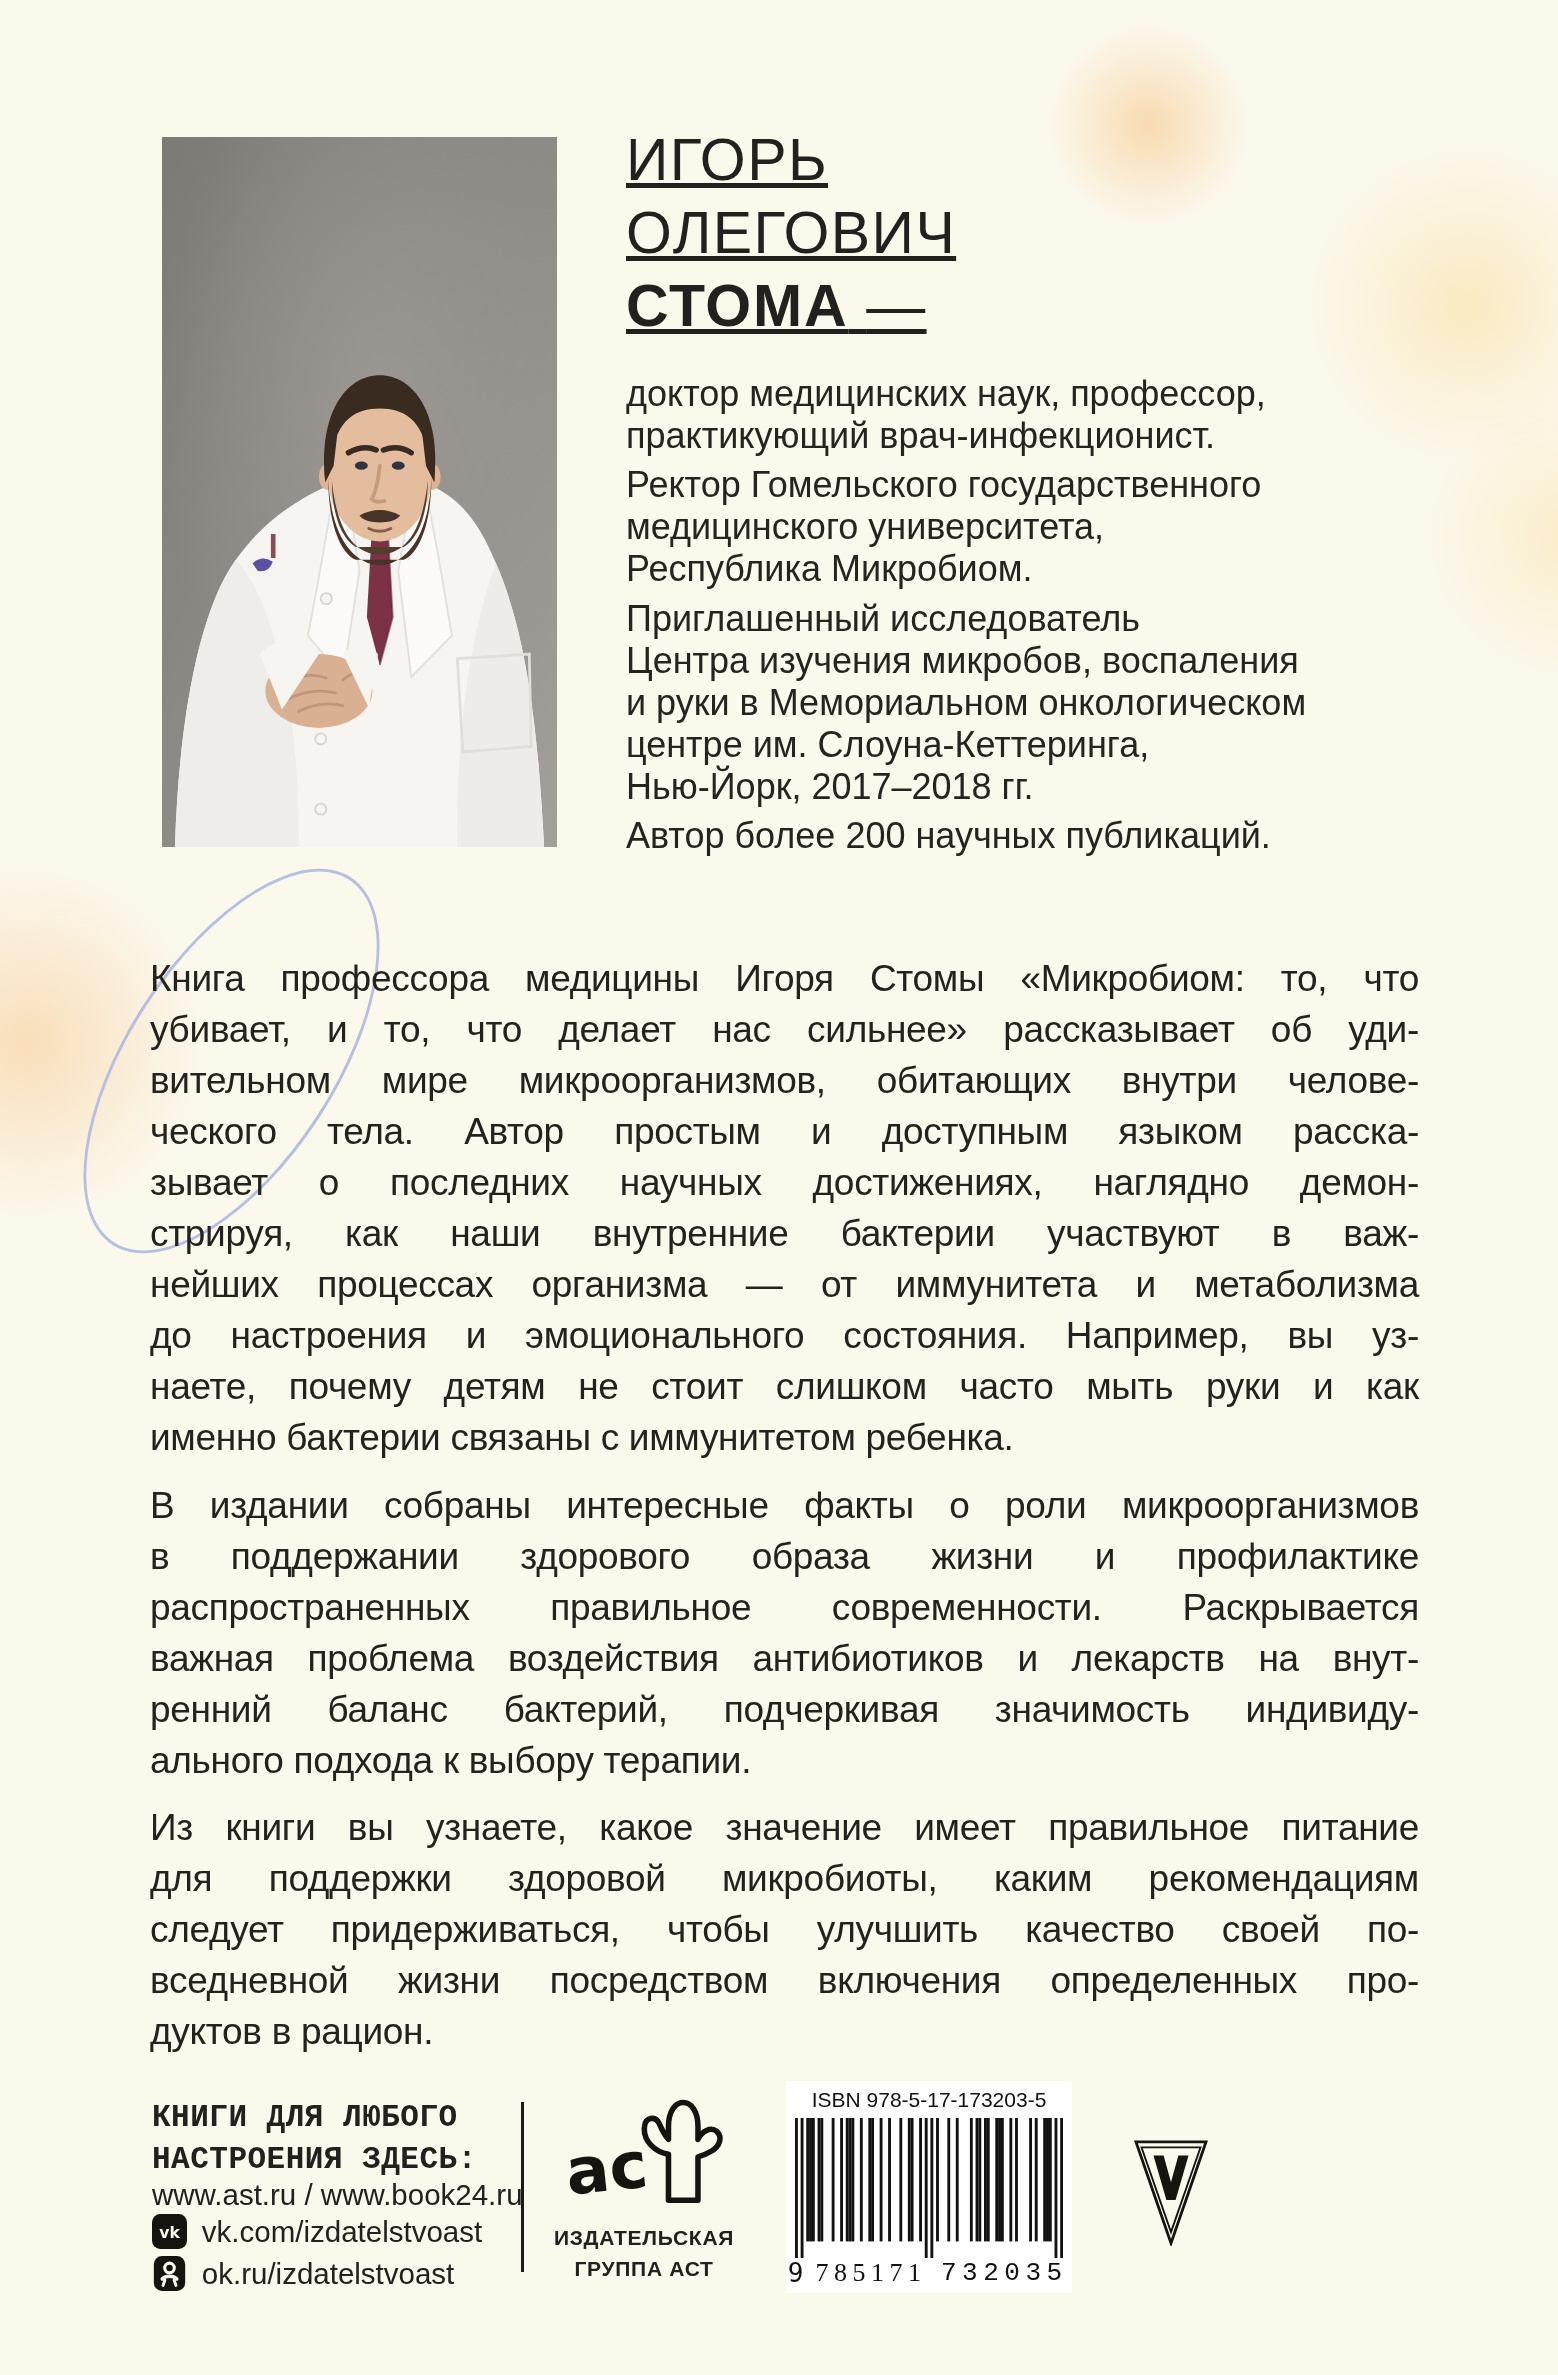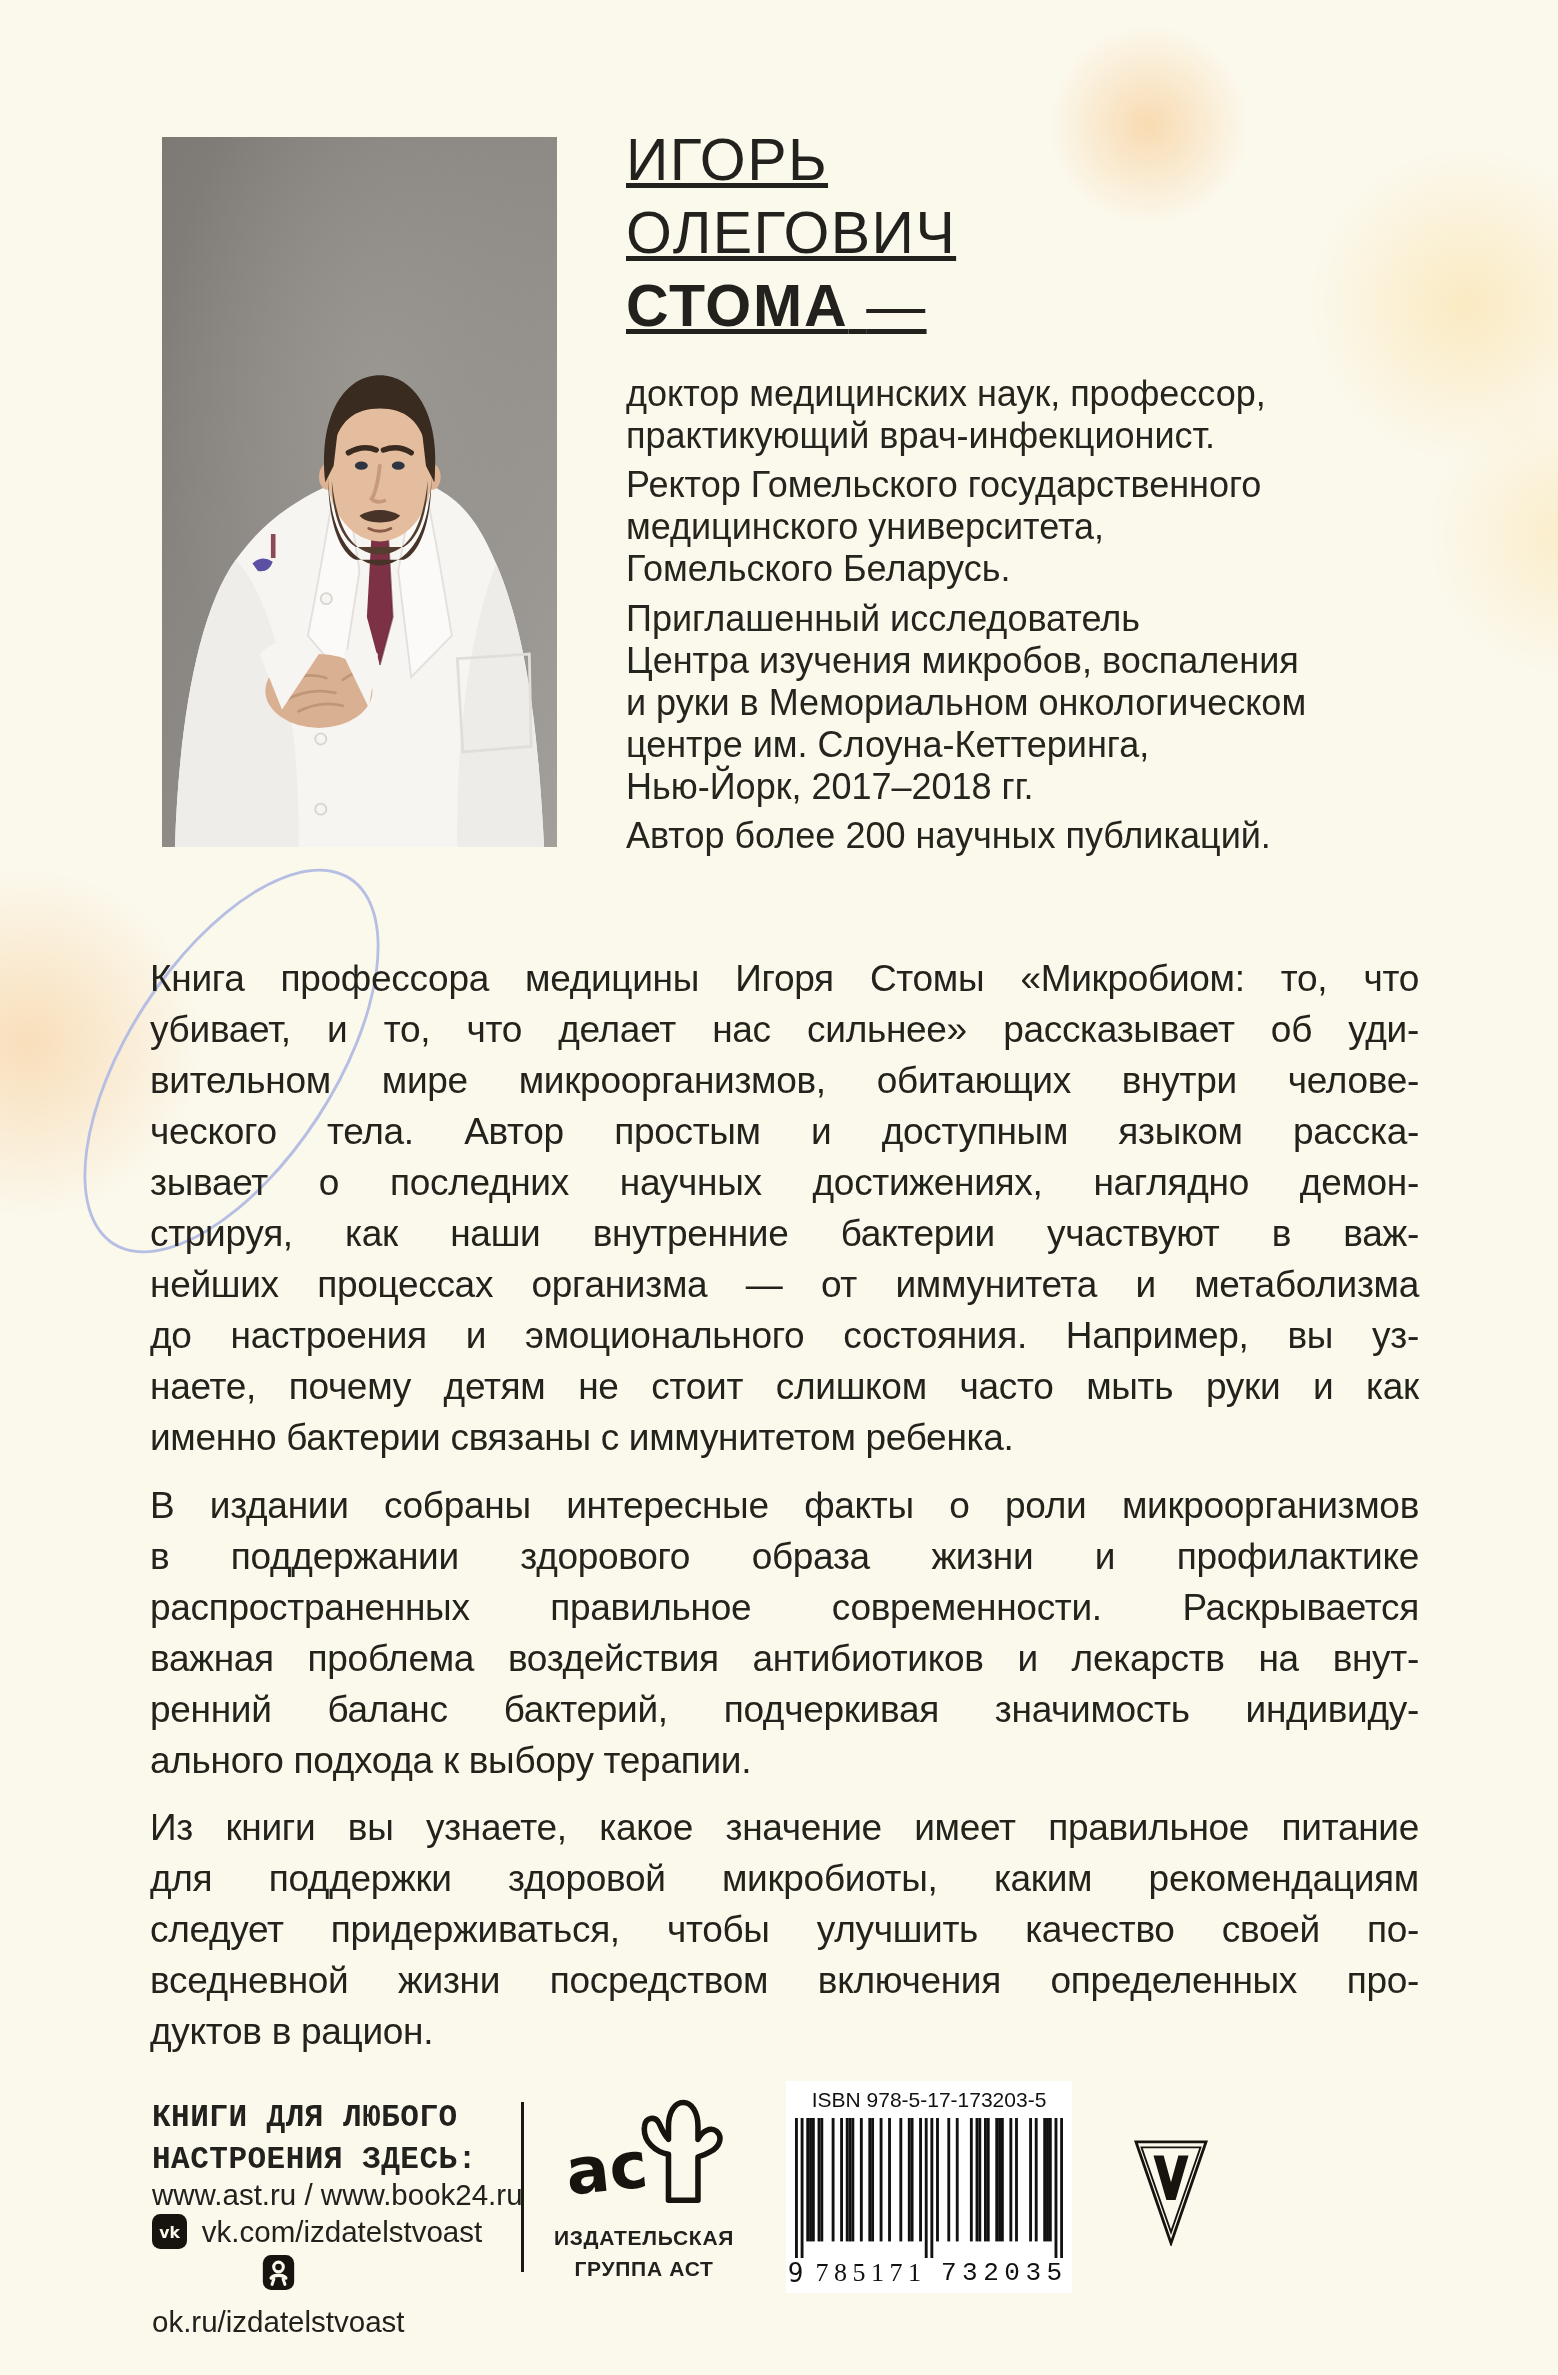--- a/index.html
+++ b/index.html
@@ -34,21 +34,21 @@
   .body-text .para{margin:0 0 16.6px 0;}
   .body-text .line{text-align:justify;text-align-last:justify;white-space:normal;}
   .body-text .line.last{text-align-last:left;}
   
   .promo-heading{position:absolute;left:152px;top:2097px;font-size:31px;line-height:42px;
     font-weight:800;letter-spacing:0.5px;font-family:Liberation Mono, monospace;}
   .websites{position:absolute;left:152px;top:2178px;font-size:29.5px;font-weight:500;}
   .social-row{position:absolute;left:152px;height:37px;display:flex;align-items:center;gap:14.8px;
     font-size:29.5px;font-weight:500;}
   .social-row.vk{top:2213px;}
-  .social-row.ok{top:2255px;flex-direction:column;}
+  .social-row.ok{top:2255px;}
   .social-icon{width:35px;height:35px;flex:0 0 auto;}
   .divider{position:absolute;left:521px;top:2102px;width:2.8px;height:170px;background:#1b1916;}
   .ast-logo{position:absolute;left:565px;top:2097px;width:159px;height:118px;}
   .ast-label{position:absolute;left:533px;top:2222px;width:222px;text-align:center;
     font-size:21px;line-height:31px;font-weight:800;letter-spacing:0.7px;}
   .barcode-box{position:absolute;left:786px;top:2081px;width:286px;height:212px;background:#ffffff;}
   .isbn{position:absolute;left:0;top:6.5px;width:100%;text-align:center;font-size:21px;
     letter-spacing:0;color:#111;}
   .bars{position:absolute;left:9.2px;top:37px;width:268px;height:140px;}
   .barcode-digits{position:absolute;left:0;bottom:4.6px;width:100%;height:29.5px;
@@ -138,21 +138,21 @@
   </div>
 
   <div class="bio" id="bio">
       <div class="para">
         <div class="line">доктор медицинских наук, профессор,</div>
         <div class="line">практикующий врач-инфекционист.</div>
       </div>
       <div class="para">
         <div class="line">Ректор Гомельского государственного</div>
         <div class="line">медицинского университета,</div>
-        <div class="line">Гомельского Беларусь.</div>
+        <div class="line">Республика Микробиом.</div>
       </div>
       <div class="para">
         <div class="line">Приглашенный исследователь</div>
         <div class="line">Центра изучения микробов, воспаления</div>
         <div class="line">и руки в Мемориальном онкологическом</div>
         <div class="line">центре им. Слоуна-Кеттеринга,</div>
         <div class="line">Нью-Йорк, 2017–2018 гг.</div>
       </div>
       <div class="para">
         <div class="line">Автор более 200 научных публикаций.</div>

